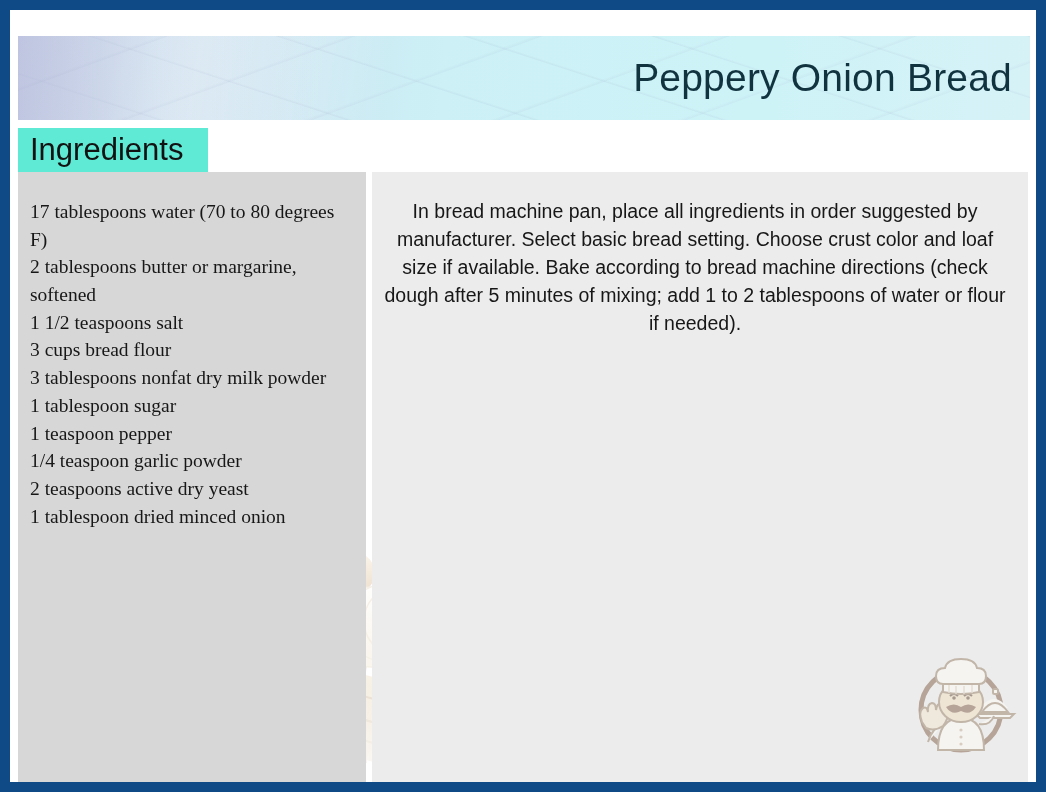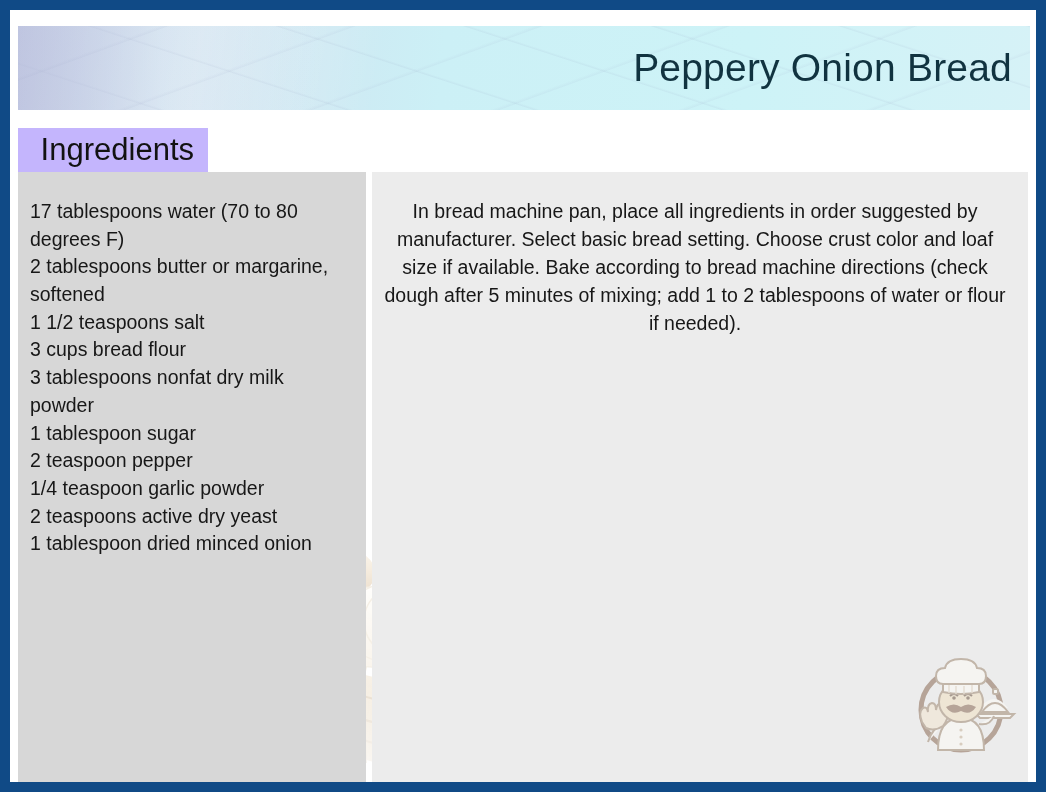--- a/index.html
+++ b/index.html
@@ -24,21 +24,21 @@
     position: absolute;
     inset: 0;
     background: #ffffff;
     overflow: hidden;
   }
 
   
   .banner {
     position: absolute;
     left: 8px;
-    top: 16px;
+    top: 26px;
     width: 1012px;
     height: 84px;
     background:
       linear-gradient(100deg,
         rgba(255,255,255,0.0) 0%,
         rgba(255,255,255,0.35) 18%,
         rgba(255,255,255,0.0) 36%),
       linear-gradient(95deg, #c6cce6 0%, #cfe0ef 16%, #ccf0f6 42%, #cdf3f7 72%, #d6f2f7 100%);
     overflow: hidden;
   }
@@ -139,28 +139,28 @@
 
   
   .col-ingredients {
     left: 8px;
     top: 118px;
     width: 348px;
     height: 656px;
   }
   .col-ingredients .tab {
     width: 190px;
-    background: #c4b5fd;
-    justify-content: flex-end;
+    background: #5eead4;
   }
   .col-ingredients .body-panel {
     background: #d7d7d7;
   }
   .ing-line {
     white-space: normal;
+    font-family: Liberation Serif, serif;
   }
 
   
   .col-directions {
     left: 362px;
     top: 118px;
     width: 656px;
     height: 656px;
   }
   .col-directions .tab {
@@ -342,21 +342,21 @@
         <span>Ingredients</span>
       </div>
       <div class="body-panel">
         <div class="panel-text">
           <div class="ing-line">17 tablespoons water (70 to 80 degrees F)</div>
           <div class="ing-line">2 tablespoons butter or margarine, softened</div>
           <div class="ing-line">1 1/2 teaspoons salt</div>
           <div class="ing-line">3 cups bread flour</div>
           <div class="ing-line">3 tablespoons nonfat dry milk powder</div>
           <div class="ing-line">1 tablespoon sugar</div>
-          <div class="ing-line">2 teaspoon pepper</div>
+          <div class="ing-line">1 teaspoon pepper</div>
           <div class="ing-line">1/4 teaspoon garlic powder</div>
           <div class="ing-line">2 teaspoons active dry yeast</div>
           <div class="ing-line">1 tablespoon dried minced onion</div>
         </div>
       </div>
     </div>
 
     <div class="col col-directions">
       <div class="body-panel">
         <div class="panel-text dir-text">In bread machine pan, place all ingredients in order suggested by manufacturer.  Select basic bread setting.  Choose crust color and loaf size if available.  Bake according to bread machine directions (check dough after 5 minutes of mixing; add 1 to 2 tablespoons of water or flour if needed).</div>

